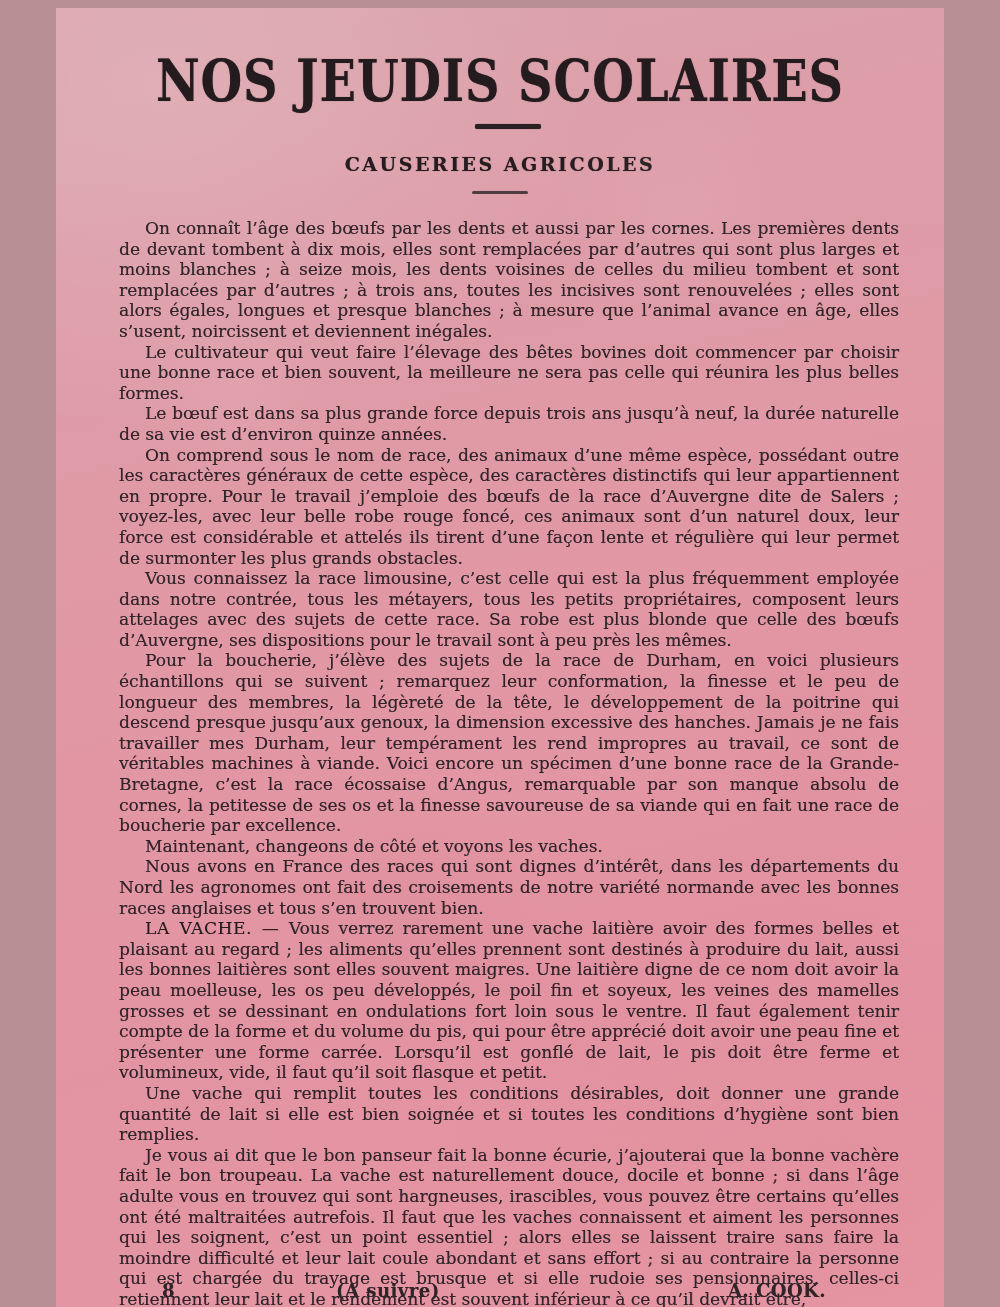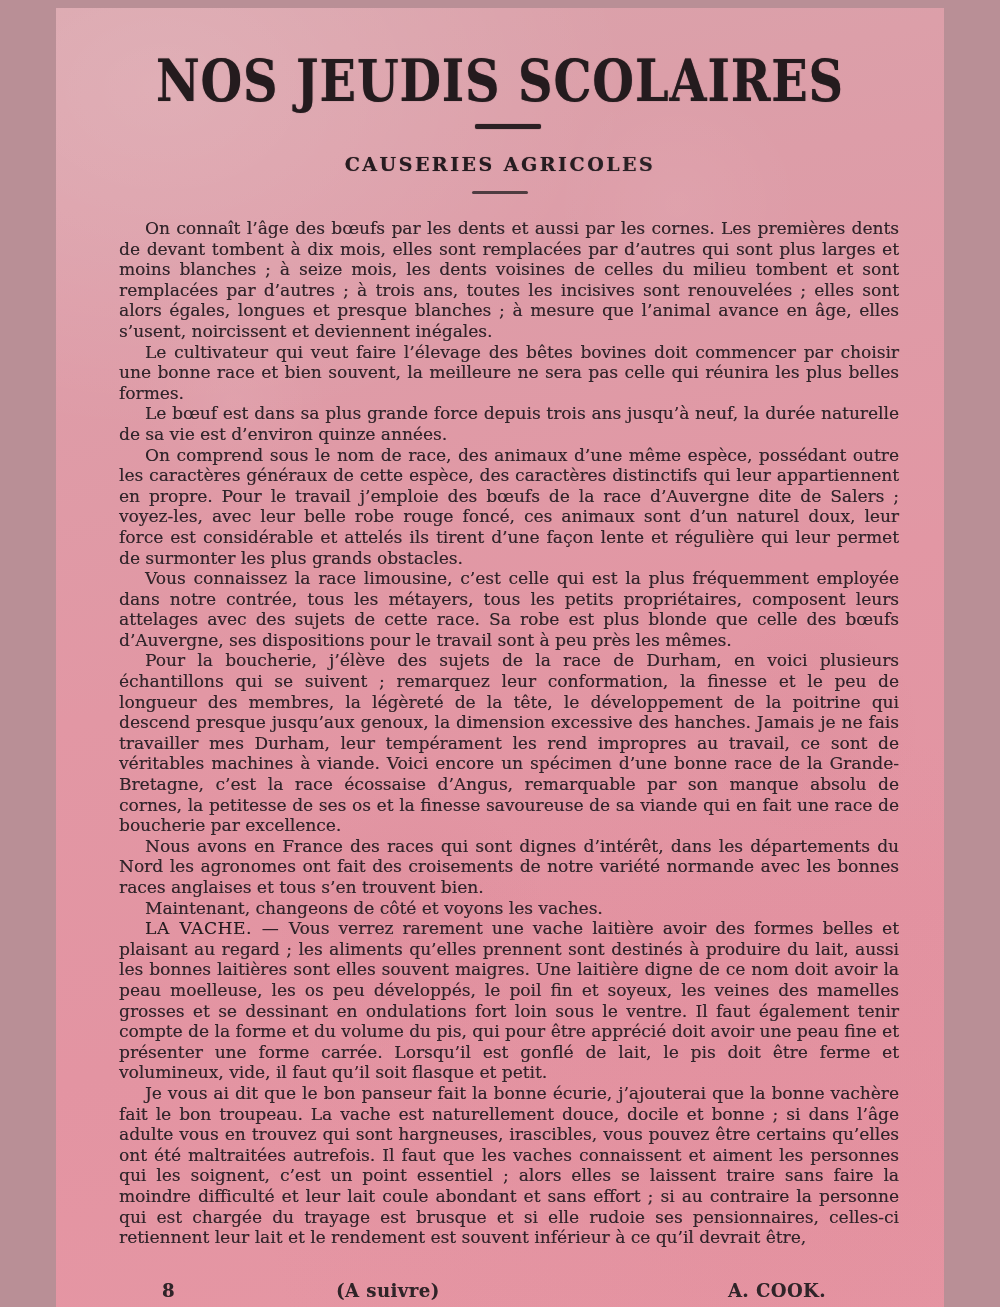--- a/index.html
+++ b/index.html
@@ -83,23 +83,24 @@
     <div class="rule-thin"></div>
   </header>
 
   <main class="article">
       <p class="para">On connaît l’âge des bœufs par les dents et aussi par les cornes. Les premières dents de devant tombent à dix mois, elles sont remplacées par d’autres qui sont plus larges et moins blanches ; à seize mois, les dents voisines de celles du milieu tombent et sont remplacées par d’autres ; à trois ans, toutes les incisives sont renouvelées ; elles sont alors égales, longues et presque blanches ; à mesure que l’animal avance en âge, elles s’usent, noircissent et deviennent inégales.</p>
       <p class="para">Le cultivateur qui veut faire l’élevage des bêtes bovines doit commencer par choisir une bonne race et bien souvent, la meilleure ne sera pas celle qui réunira les plus belles formes.</p>
       <p class="para">Le bœuf est dans sa plus grande force depuis trois ans jusqu’à neuf, la durée naturelle de sa vie est d’environ quinze années.</p>
       <p class="para">On comprend sous le nom de race, des animaux d’une même espèce, possédant outre les caractères généraux de cette espèce, des caractères distinctifs qui leur appartiennent en propre. Pour le travail j’emploie des bœufs de la race d’Auvergne dite de Salers ; voyez-les, avec leur belle robe rouge foncé, ces animaux sont d’un naturel doux, leur force est considérable et attelés ils tirent d’une façon lente et régulière qui leur permet de surmonter les plus grands obstacles.</p>
       <p class="para">Vous connaissez la race limousine, c’est celle qui est la plus fréquemment employée dans notre contrée, tous les métayers, tous les petits propriétaires, composent leurs attelages avec des sujets de cette race. Sa robe est plus blonde que celle des bœufs d’Auvergne, ses dispositions pour le travail sont à peu près les mêmes.</p>
       <p class="para">Pour la boucherie, j’élève des sujets de la race de Durham, en voici plusieurs échantillons qui se suivent ; remarquez leur conformation, la finesse et le peu de longueur des membres, la légèreté de la tête, le développement de la poitrine qui descend presque jusqu’aux genoux, la dimension excessive des hanches. Jamais je ne fais travailler mes Durham, leur tempérament les rend impropres au travail, ce sont de véritables machines à viande. Voici encore un spécimen d’une bonne race de la Grande-Bretagne, c’est la race écossaise d’Angus, remarquable par son manque absolu de cornes, la petitesse de ses os et la finesse savoureuse de sa viande qui en fait une race de boucherie par excellence.</p>
+      <p class="para">Maintenant, changeons de côté et voyons les vaches.</p>
       <p class="para">Nous avons en France des races qui sont dignes d’intérêt, dans les départements du Nord les agronomes ont fait des croisements de notre variété normande avec les bonnes races anglaises et tous s’en trouvent bien.</p>
-      <p class="para">Maintenant, changeons de côté et voyons les vaches.</p>
       <p class="para"><span class="lead">LA VACHE. — </span>Vous verrez rarement une vache laitière avoir des formes belles et plaisant au regard ; les aliments qu’elles prennent sont destinés à produire du lait, aussi les bonnes laitières sont elles souvent maigres. Une laitière digne de ce nom doit avoir la peau moelleuse, les os peu développés, le poil fin et soyeux, les veines des mamelles grosses et se dessinant en ondulations fort loin sous le ventre. Il faut également tenir compte de la forme et du volume du pis, qui pour être apprécié doit avoir une peau fine et présenter une forme carrée. Lorsqu’il est gonflé de lait, le pis doit être ferme et volumineux, vide, il faut qu’il soit flasque et petit.</p>
+      <p class="para">Une vache qui remplit toutes les conditions désirables, doit donner une grande quantité de lait si elle est bien soignée et si toutes les conditions d’hygiène sont bien remplies.</p>
       <p class="para">Je vous ai dit que le bon panseur fait la bonne écurie, j’ajouterai que la bonne vachère fait le bon troupeau. La vache est naturellement douce, docile et bonne ; si dans l’âge adulte vous en trouvez qui sont hargneuses, irascibles, vous pouvez être certains qu’elles ont été maltraitées autrefois. Il faut que les vaches connaissent et aiment les personnes qui les soignent, c’est un point essentiel ; alors elles se laissent traire sans faire la moindre difficulté et leur lait coule abondant et sans effort ; si au contraire la personne qui est chargée du trayage est brusque et si elle rudoie ses pensionnaires, celles-ci retiennent leur lait et le rendement est souvent inférieur à ce qu’il devrait être,</p>
     </main>
 
   <footer class="footer">
     <span class="page-number">8</span>
     <span class="continuation">(A suivre)</span>
     <span class="author">A. COOK.</span>
   </footer>
 
 </div>

